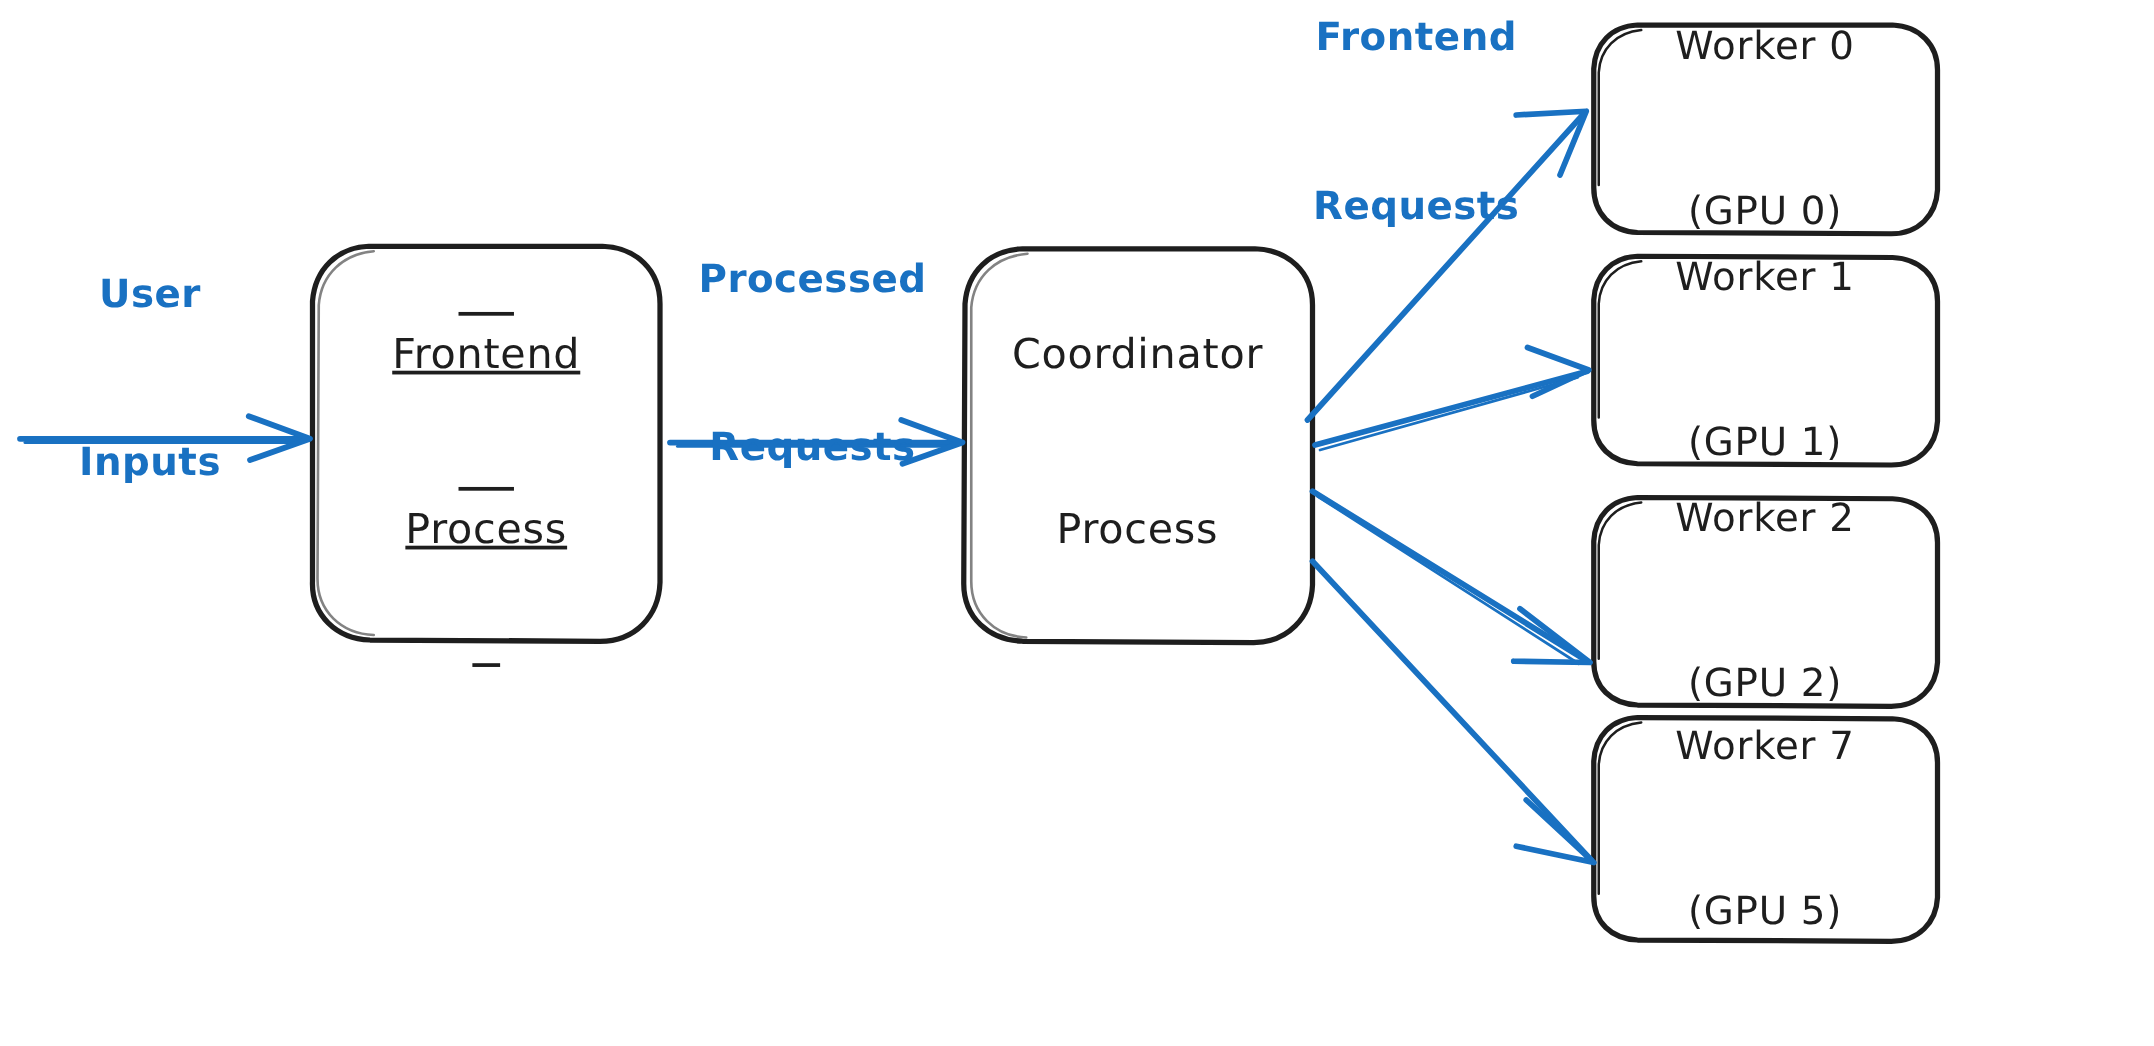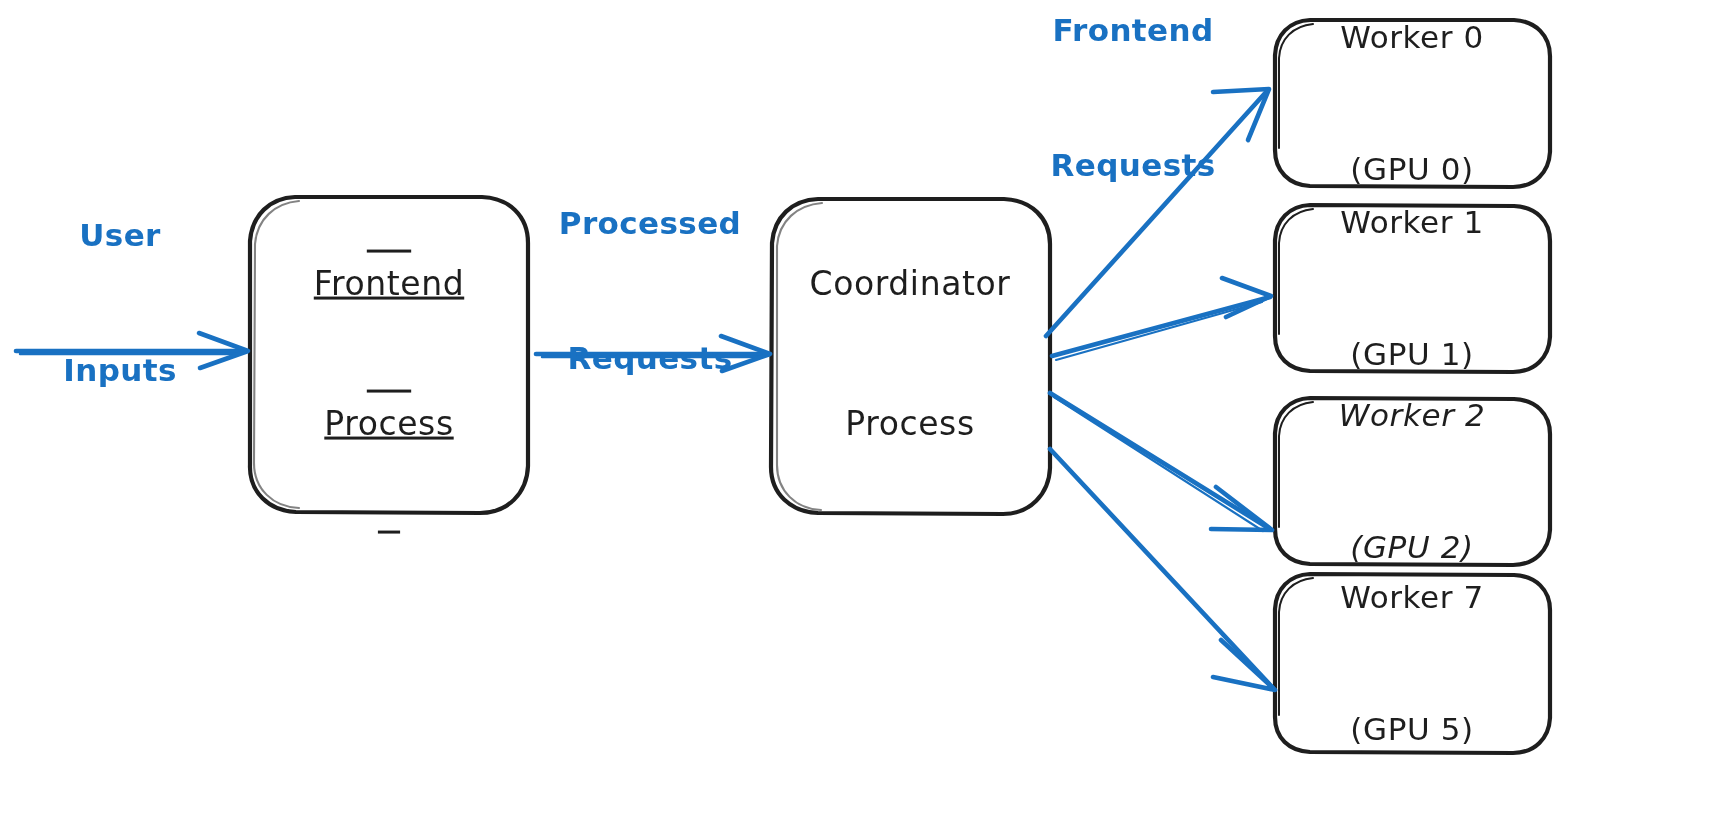--- a/index.html
+++ b/index.html
@@ -227,21 +227,21 @@
   <div class="node-label worker-label" style="left:1412px; top:103px;">
     <div>Worker 0</div>
     <div>(GPU 0)</div>
   </div>
 
   <div class="node-label worker-label" style="left:1412px; top:288px;">
     <div>Worker 1</div>
     <div>(GPU 1)</div>
   </div>
 
-  <div class="node-label worker-label" style="left:1412px; top:481px;font-style:italic;">
+  <div class="node-label worker-label" style="left:1412px; top:481px;">
     <div>Worker 2</div>
     <div>(GPU 2)</div>
   </div>
 
   <div class="node-label worker-label" style="left:1412px; top:663px;">
     <div>Worker 7</div>
     <div>(GPU 5)</div>
   </div>
 
 </div>

